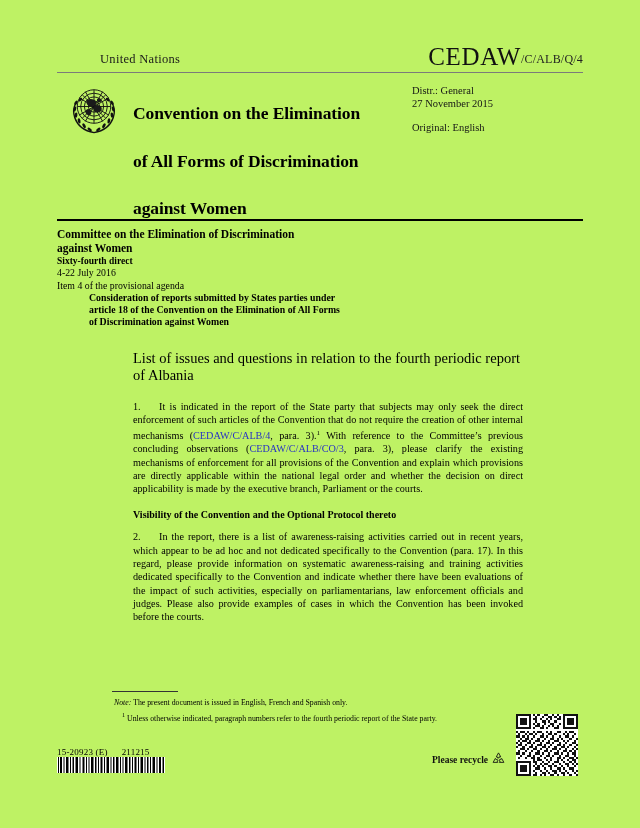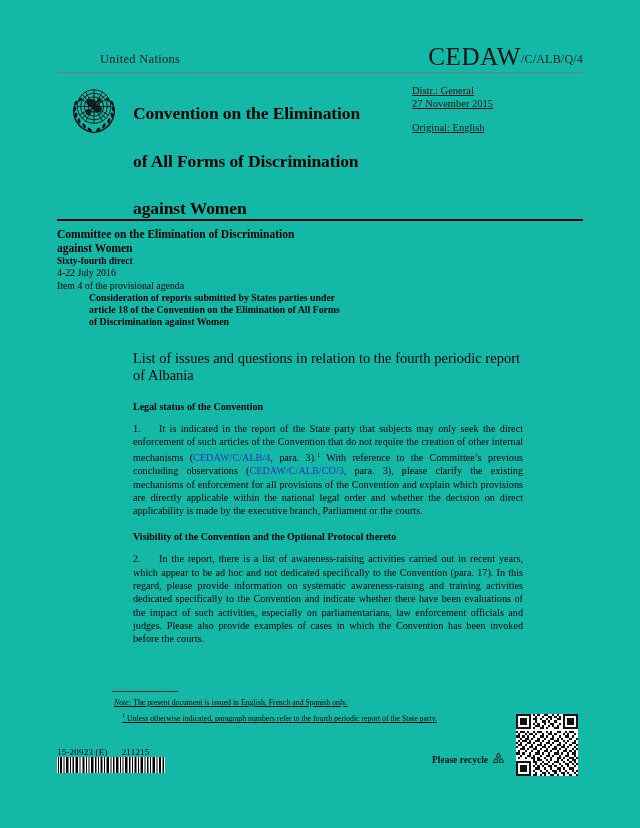--- a/index.html
+++ b/index.html
@@ -13,21 +13,21 @@
     position: relative;
     font-family: "Liberation Serif", "DejaVu Serif", serif;
     color: #000000;
     overflow: hidden;
   }
   .page {
     position: absolute;
     left: 0; top: 0;
     width: 640px;
     height: 828px;
-    background: #14b8a6;
+    background: #bef264;
   }
   .content {
     position: absolute;
     left: 57px;
     top: 0;
     width: 526px;
     height: 828px;
   }
 
   
@@ -94,21 +94,20 @@
     margin-top: 28px;
   }
   .distr-block {
     position: absolute;
     left: 355px;
     top: 84px;
     width: 170px;
     font-size: 10.5px;
     line-height: 13px;
     color: #151515;
-    text-decoration: underline;
   }
   .distr-block .gap { height: 11px; }
 
   
   .rule-thick {
     position: absolute;
     left: 0;
     top: 219px;
     width: 526px;
     height: 2px;
@@ -188,21 +187,20 @@
     height: 1px;
     background: #333;
   }
   .footnotes {
     position: absolute;
     left: 57px;
     top: 698px;
     width: 390px;
     font-size: 7.8px;
     line-height: 10.4px;
-    text-decoration: underline;
   }
   .footnotes .note-line { margin-bottom: 2px; }
   .footnotes .it { font-style: italic; }
   .footnotes .fn-item {
     padding-left: 11px;
     text-indent: -3px;
   }
   .footnotes .fn-item sup { font-size: 6.2px; vertical-align: super; }
 
   
@@ -328,21 +326,20 @@
       <div class="c-line">4-22 July 2016</div>
       <div class="c-line">Item 4 of the provisional agenda</div>
       <div class="c-bold">Consideration of reports submitted by States parties under</div>
       <div class="c-bold">article 18 of the Convention on the Elimination of All Forms</div>
       <div class="c-bold">of Discrimination against Women</div>
     </div>
 
     <div class="body-area">
       <h1 class="list-title">List of issues and questions in relation to the fourth periodic report of Albania</h1>
 
-      <h2 class="sec-head">Legal status of the Convention</h2>
       <p class="para"><span class="num">1.</span><span>It is indicated in the report of the State party that subjects may only seek the direct enforcement of such articles of the Convention that do not require the creation of other internal mechanisms (</span><a class="doclink" href="#">CEDAW/C/ALB/4</a><span>, para. 3).</span><sup class="fn">1</sup><span> With reference to the Committee’s previous concluding observations (</span><a class="doclink" href="#">CEDAW/C/ALB/CO/3</a><span>, para. 3), please clarify the existing mechanisms of enforcement for all provisions of the Convention and explain which provisions are directly applicable within the national legal order and whether the decision on direct applicability is made by the executive branch, Parliament or the courts.</span></p>
 
       <h2 class="sec-head">Visibility of the Convention and the Optional Protocol thereto</h2>
       <p class="para"><span class="num">2.</span><span>In the report, there is a list of awareness-raising activities carried out in recent years, which appear to be ad hoc and not dedicated specifically to the Convention (para. 17). In this regard, please provide information on systematic awareness-raising and training activities dedicated specifically to the Convention and indicate whether there have been evaluations of the impact of such activities, especially on parliamentarians, law enforcement officials and judges. Please also provide examples of cases in which the Convention has been invoked before the courts.</span></p>
     </div>
 
     <div class="fn-rule"></div>
     <div class="footnotes">
       <div class="note-line"><span class="it">Note:</span><span> The present document is issued in English, French and Spanish only.</span></div>
       <div class="fn-item"><sup>1</sup><span> Unless otherwise indicated, paragraph numbers refer to the fourth periodic report of the State party.</span></div>

